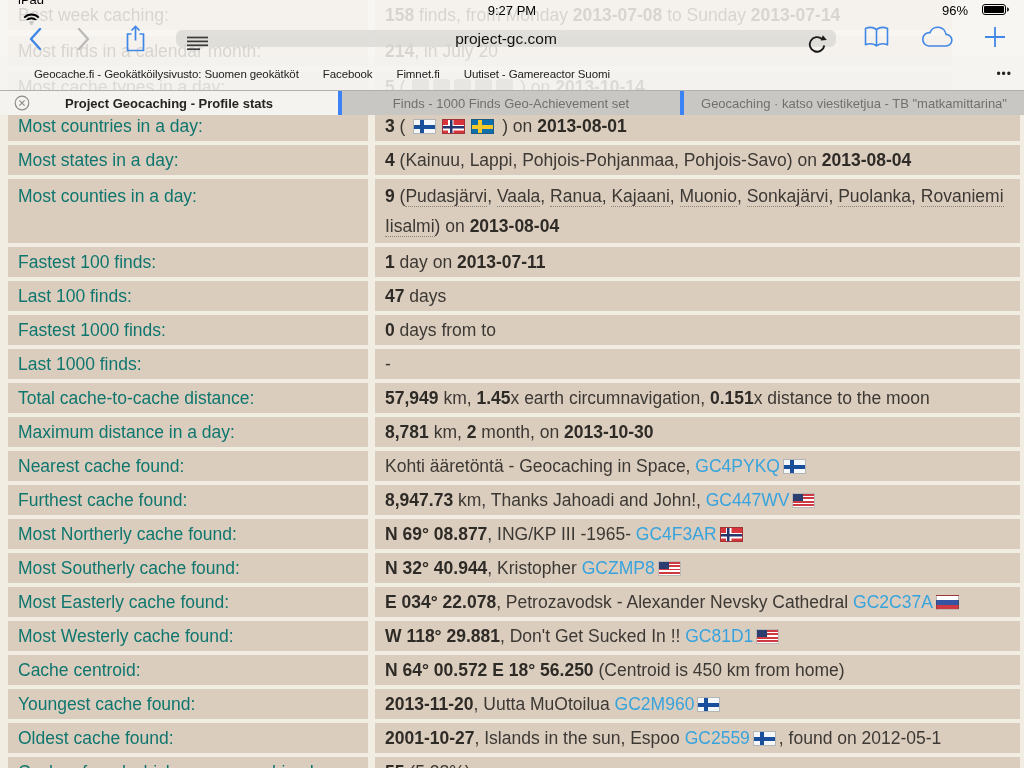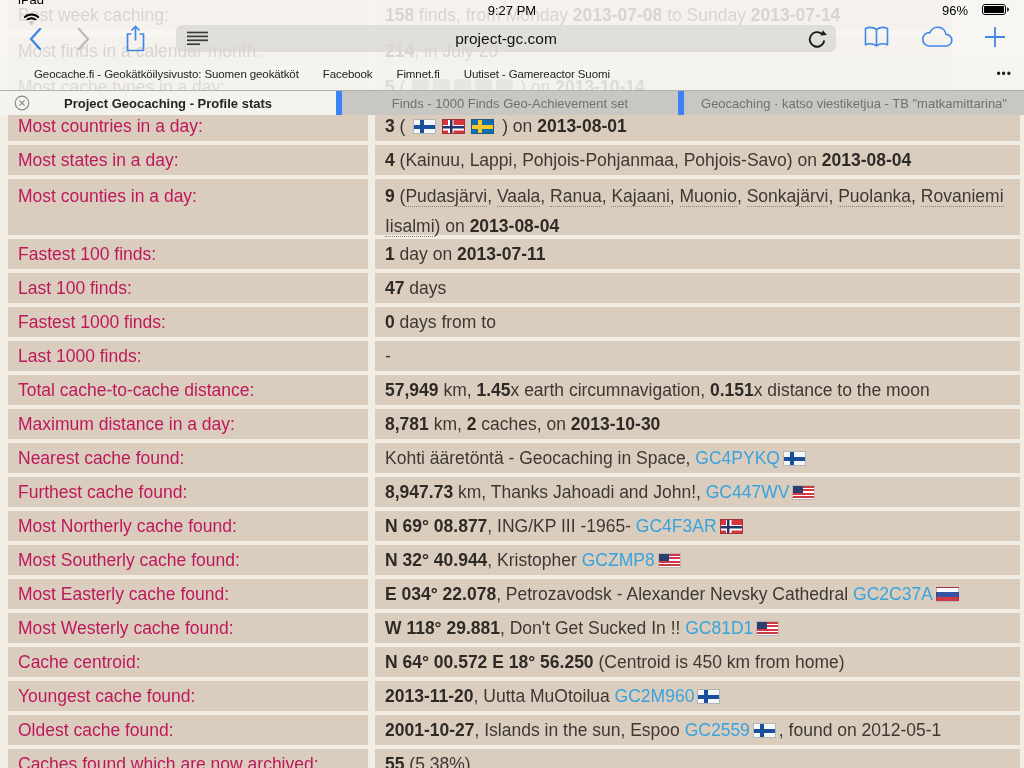--- a/index.html
+++ b/index.html
@@ -6,23 +6,23 @@
   body{
     width:1024px;height:768px;overflow:hidden;position:relative;
     background:#f1ede3;font-family:"Liberation Sans",sans-serif;
     -webkit-font-smoothing:antialiased;
   }
   
   .content{position:absolute;top:111px;left:8px;width:1120px;z-index:1;}
   .row{display:flex;margin-bottom:4px;}
   .cell{background:#dbcdbe;box-sizing:border-box;}
   .label-cell{flex:0 0 360px;margin-right:7px;padding-left:10px;
-    font-size:17.5px;color:#be185d;line-height:30px;height:30px;overflow:hidden;white-space:nowrap;}
+    font-size:17.5px;color:#0f766e;line-height:30px;height:30px;overflow:hidden;white-space:nowrap;}
   .value-cell{flex:0 0 745px;padding-left:10px;font-size:17.5px;color:#3c3833;height:30px;}
-  .row.h2 .label-cell,.row.h2 .value-cell{height:56px;padding-top:2px;}
+  .row.h2 .label-cell,.row.h2 .value-cell{height:64px;padding-top:2px;}
   .line{white-space:nowrap;height:30px;line-height:30px;overflow:visible;}
   .b{font-weight:700;color:#2e2b27;}
   .link{color:#38a3dc;}
   .dotted{border-bottom:1px dotted #8c8276;}
   
   .flag{display:inline-block;width:23px;height:15px;margin:0 3px;vertical-align:-2px;
     border:1px solid rgba(60,55,50,.35);box-sizing:border-box;background-repeat:no-repeat;}
   .flag-fi{background-color:#f4f7fa;
     background-image:linear-gradient(#1a4f9c,#1a4f9c),linear-gradient(#1a4f9c,#1a4f9c);
     background-size:100% 4px,4px 100%;background-position:0 5px,6px 0;}
@@ -56,36 +56,36 @@
     font-size:13px;color:#000;padding:0 14px 0 18px;box-sizing:border-box;}
   .sb-left{display:flex;align-items:center;gap:6px;font-weight:500;flex-direction:column;}
   .sb-time{position:absolute;left:0;right:0;text-align:center;font-weight:400;}
   .sb-right{margin-left:auto;display:flex;align-items:center;gap:14px;font-weight:500;position:relative;}
   .toolbar{height:37px;background:rgba(249,248,245,.8);display:flex;align-items:center;
     padding:0 12px;box-sizing:border-box;}
   .nav-btn{display:inline-flex;align-items:center;justify-content:center;width:26px;height:26px;}
   .nav-back{margin-left:10px;}
   .nav-fwd{margin-left:22px;}
   .share-btn{margin-left:26px;}
-  .url-field{flex:1;height:27px;margin:0 26px 0 28px;border-radius:6px;
+  .url-field{flex:1;height:17px;margin:0 26px 0 28px;border-radius:6px;
     background:rgba(216,213,209,.72);position:relative;display:flex;align-items:center;}
   .reader-btn{position:absolute;left:11px;top:6px;}
   .url-text{position:absolute;left:0;right:0;text-align:center;font-size:15.5px;
     font-weight:500;color:#111;}
   .reload-btn{position:absolute;right:9px;top:3px;}
   .tb-right{display:flex;align-items:center;gap:30px;margin-right:6px;}
   .bookmarks-bar{height:33px;background:rgba(247,246,243,.84);display:flex;align-items:center;
     font-size:11.5px;letter-spacing:-.1px;font-weight:500;color:#222;
     padding:0 12px 0 34px;box-sizing:border-box;gap:24px;overflow:hidden;}
   .bm-item{flex-shrink:0;white-space:nowrap;}
   .bm-more{margin-left:auto;letter-spacing:1px;font-size:12px;}
   .tab-bar{height:25px;background:#c9c7c4;display:flex;border-top:1px solid #b2b0ac;box-sizing:border-box;}
   .tab{flex:0 0 342px;display:flex;align-items:center;justify-content:center;position:relative;
     font-size:13px;font-weight:500;color:#72706b;background:#c9c7c4;
-    border-right:6px solid #3b82f6;box-sizing:border-box;overflow:hidden;white-space:nowrap;}
+    border-right:4px solid #3b82f6;box-sizing:border-box;overflow:hidden;white-space:nowrap;}
   .tab:last-child{flex:1 1 auto;border-right:none;}
   .tab.active{background:#f4f3f0;color:#262420;font-weight:600;}
   .tab-close{position:absolute;left:14px;top:4px;width:16px;height:16px;}
   .scroll-strip{position:absolute;top:115px;right:0;width:4px;height:653px;background:#f1ede3;z-index:5;}
 </style>
 </head>
 <body>
 
 <div class="content">
     <div class="row">
@@ -133,21 +133,21 @@
     </div>
     <div class="row">
       <div class="cell label-cell">Total cache-to-cache distance:</div>
       <div class="cell value-cell">
         <div class="line"><span class="b">57,949</span><span> km, </span><span class="b">1.45</span><span>x earth circumnavigation, </span><span class="b">0.151</span><span>x distance to the moon</span></div>
       </div>
     </div>
     <div class="row">
       <div class="cell label-cell">Maximum distance in a day:</div>
       <div class="cell value-cell">
-        <div class="line"><span class="b">8,781</span><span> km, </span><span class="b">2</span><span> caches, on </span><span class="b">2013-10-30</span></div>
+        <div class="line"><span class="b">8,781</span><span> km, </span><span class="b">2</span><span> month, on </span><span class="b">2013-10-30</span></div>
       </div>
     </div>
     <div class="row">
       <div class="cell label-cell">Nearest cache found:</div>
       <div class="cell value-cell">
         <div class="line"><span>Kohti ääretöntä - Geocaching in Space, </span><span class="link">GC4PYKQ</span><span class="flag flag-fi"></span></div>
       </div>
     </div>
     <div class="row">
       <div class="cell label-cell">Furthest cache found:</div>

